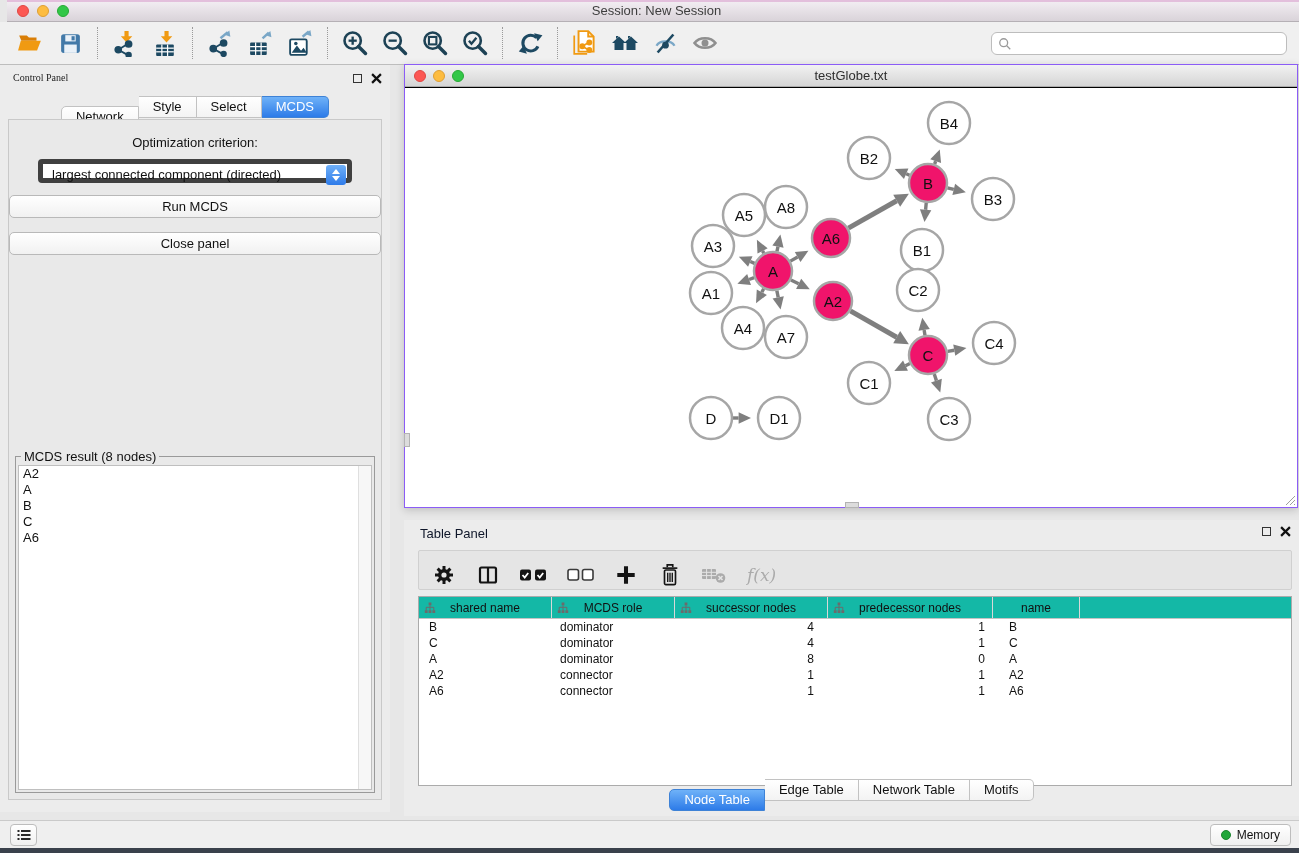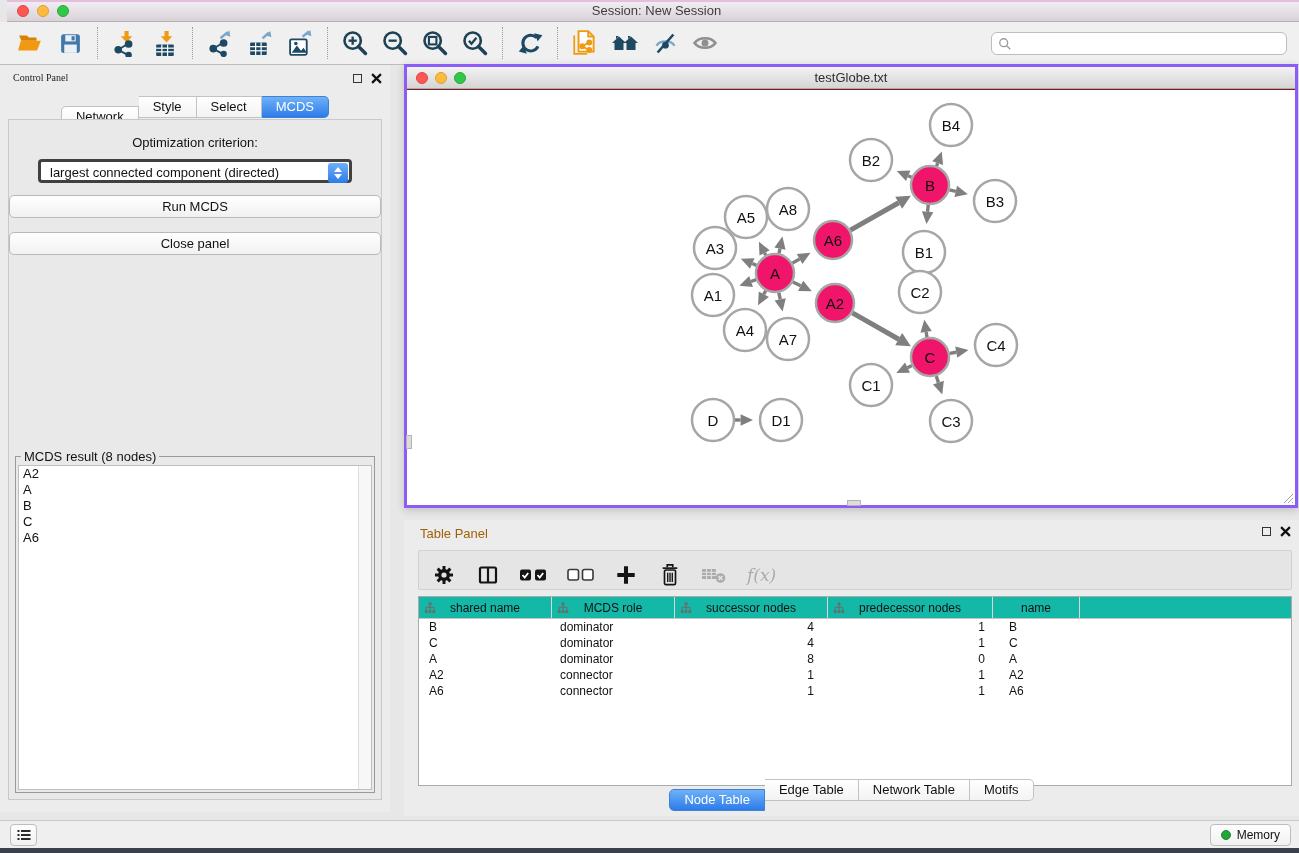--- a/index.html
+++ b/index.html
@@ -34,51 +34,51 @@
   .ph-icons { position:absolute; right:8px; top:8px; display:flex; gap:9px; align-items:center; }
   .seg-tabs { position:absolute; top:31px; left:0; width:100%; display:flex; justify-content:center; }
   .seg { height:22px; line-height:20px; font-size:13px; padding:0 14px; background:linear-gradient(#FFFFFF,#F3F3F3);
     border:1px solid #C2C2C2; border-left-width:0; color:#111; }
   .seg:first-child { border-left-width:1px; border-radius:5px 0 0 5px;margin-top:10px; }
   .seg:last-child { border-radius:0 5px 5px 0; }
   .seg.active { background:linear-gradient(#6FB2F8,#2D7BE8); border-color:#3E82D6; color:#FFF; }
   .cp-body { position:absolute; left:8px; top:54px; width:374px; height:681px; background:#E9E9E9; border:1px solid #C9C9C9; }
   .opt-label { margin-top:15px; text-align:center; font-size:13px; color:#111; }
   .dropdown { position:relative; width:314px; height:24px; margin:9px auto 0; background:#FFF;
-    border:3px solid #404040; border-radius:4px; }
+    border:5px solid #404040; border-radius:4px; }
   .dropdown .dd-value { line-height:22px; font-size:13px; padding-left:9px; color:#111;
     white-space:nowrap; overflow:hidden; }
   .dd-stepper { position:absolute; right:1px; top:1px; width:20px; height:20px; border-radius:3px;
     background:linear-gradient(#6FB0F8,#2E7BE9); display:flex; flex-direction:column; align-items:center; justify-content:center; gap:2px; }
   .tri-up { width:0; height:0; border-left:4px solid transparent; border-right:4px solid transparent; border-bottom:5px solid #FFF; }
   .tri-down { width:0; height:0; border-left:4px solid transparent; border-right:4px solid transparent; border-top:5px solid #FFF; }
   .cp-buttons { display:flex; justify-content:center; gap:14px; margin-top:12px;flex-direction:column; }
   .btn { height:23px; padding:0 15px; font-size:13px; font-family:"Liberation Sans",sans-serif;
     background:linear-gradient(#FFFFFF,#F1F1F1); border:1px solid #B9B9B9; border-radius:5px; color:#111; }
   .result-box { position:absolute; left:6px; right:6px; top:336px; bottom:6px; border:1px solid #9A9A9A; background:#E9E9E9; }
   .result-legend { position:absolute; left:5px; top:-8px; background:#E9E9E9; padding:0 3px; font-size:13px; color:#111; }
   .result-list { position:absolute; left:2px; right:2px; top:8px; bottom:2px; background:#FFF; border:1px solid #BFBFBF; }
   .result-scroll { position:absolute; right:0; top:0; bottom:0; width:13px; background:#F7F7F7; border-left:1px solid #DFDFDF; }
   .result-item { font-size:13px; line-height:16px; padding-left:4px; color:#111; }
 
   
-  .net-window { position:absolute; left:404px; top:64px; width:894px; height:444px; background:#7f1d1d;
-    border:3px solid #8b5cf6; box-shadow:0 2px 8px rgba(0,0,0,0.18); }
+  .net-window { position:absolute; left:404px; top:64px; width:894px; height:444px; background:#000000;
+    border:1px solid #8b5cf6; box-shadow:0 2px 8px rgba(0,0,0,0.18); }
   .net-titlebar { position:relative; height:22px; background:linear-gradient(#F2F2F2,#D5D5D5); border-bottom:1px solid #ABABAB; }
   .net-titlebar .title { text-align:center; line-height:22px; font-size:13px; color:#2E2E2E; }
   .net-titlebar .lights { top:5px; left:9px; gap:7px; }
   .net-canvas { position:absolute; left:0; top:23px; right:0; bottom:0; background:#FFF; overflow:hidden; }
   .edge-handle-left { position:absolute; left:-1px; top:368px; width:6px; height:14px; background:#DCDCDC; border:1px solid #B3B3B3; }
   .edge-handle-bottom { position:absolute; left:440px; bottom:-1px; width:14px; height:6px; background:#DCDCDC; border:1px solid #B3B3B3; }
   .resize-grip { position:absolute; right:1px; bottom:1px; }
 
   
   .table-panel { position:absolute; left:404px; top:520px; width:895px; height:296px; background:#ECECEC; }
   .tp-header { position:relative; height:26px; }
-  .tp-header .ph-title { position:absolute; left:16px; top:6px; font-size:13px; color:#a16207; }
+  .tp-header .ph-title { position:absolute; left:16px; top:6px; font-size:13px; color:#0f172a; }
   .tp-toolbar { position:absolute; left:14px; right:7px; top:30px; height:40px; background:#E5E5E5;
     border:1px solid #D0D0D0; border-radius:2px; display:flex; align-items:center; padding-left:12px; gap:18px; }
   .tp-tool { display:flex; align-items:center; justify-content:center; min-width:26px; height:30px; background:none; border:none;margin-top:9px; }
   .fx-label { font-family:"DejaVu Serif","Liberation Serif",serif; font-style:italic; font-size:17px; color:#ABABAB; }
   .tp-table { position:absolute; left:14px; right:7px; top:76px; height:190px; background:#FFF; border:1px solid #ABABAB; overflow:hidden; }
   .tbl-header { display:flex; height:22px; background:#14b8a6; border-bottom:1px solid #C4C4C4; }
   .th { position:relative; display:flex; align-items:center; justify-content:center; font-size:12px; color:#111; border-right:1px solid #D8D8D8; }
   .th .sort-ic { position:absolute; left:5px; top:5px; }
   .th.c0{width:133px;} .th.c1{width:123px;} .th.c2{width:153px;} .th.c3{width:165px;} .th.c4{width:87px; border-right:1px solid #D8D8D8;}
   .tbl-body { }

